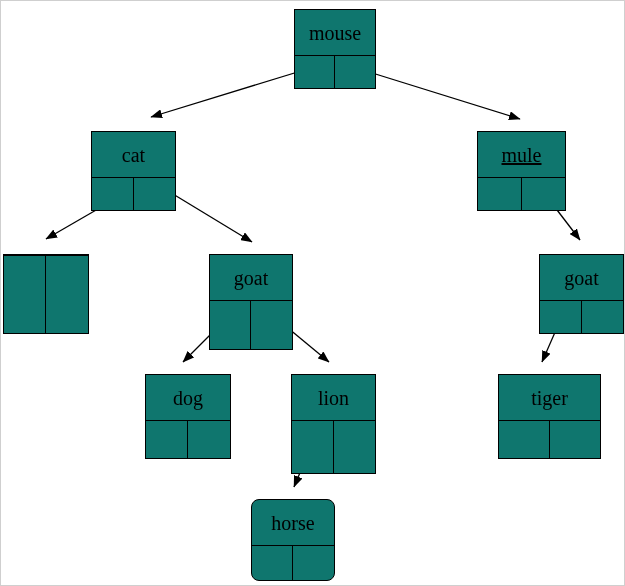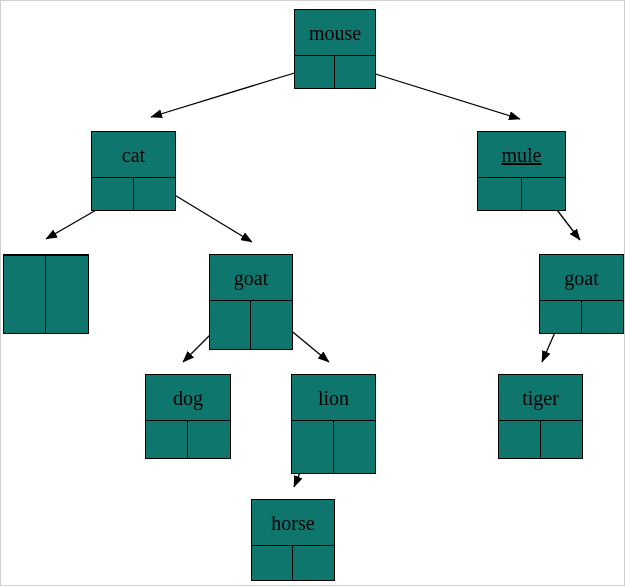--- a/index.html
+++ b/index.html
@@ -131,28 +131,28 @@
           <div class="ptr right"></div>
         </div>
       </div>
       <div class="node" style="left: 290px; top: 373px; width: 85px; height: 100px;">
         <div class="node-label">lion</div>
         <div class="node-ptrs">
           <div class="ptr left"></div>
           <div class="ptr right"></div>
         </div>
       </div>
-      <div class="node" style="left: 497px; top: 373px; width: 85px; height: 85px;">
+      <div class="node" style="left: 497px; top: 373px; width: 103px; height: 85px;">
         <div class="node-label">tiger</div>
         <div class="node-ptrs">
           <div class="ptr left"></div>
           <div class="ptr right"></div>
         </div>
       </div>
-      <div class="node" style="left: 250px; top: 498px; width: 84px; height: 82px;">
+      <div class="node" style="left: 250px; top: 498px; width: 84px; height: 82px; border-radius: 8px;">
         <div class="node-label">horse</div>
         <div class="node-ptrs">
           <div class="ptr left"></div>
           <div class="ptr right"></div>
         </div>
       </div>
     </div>
 
 </div>
 

